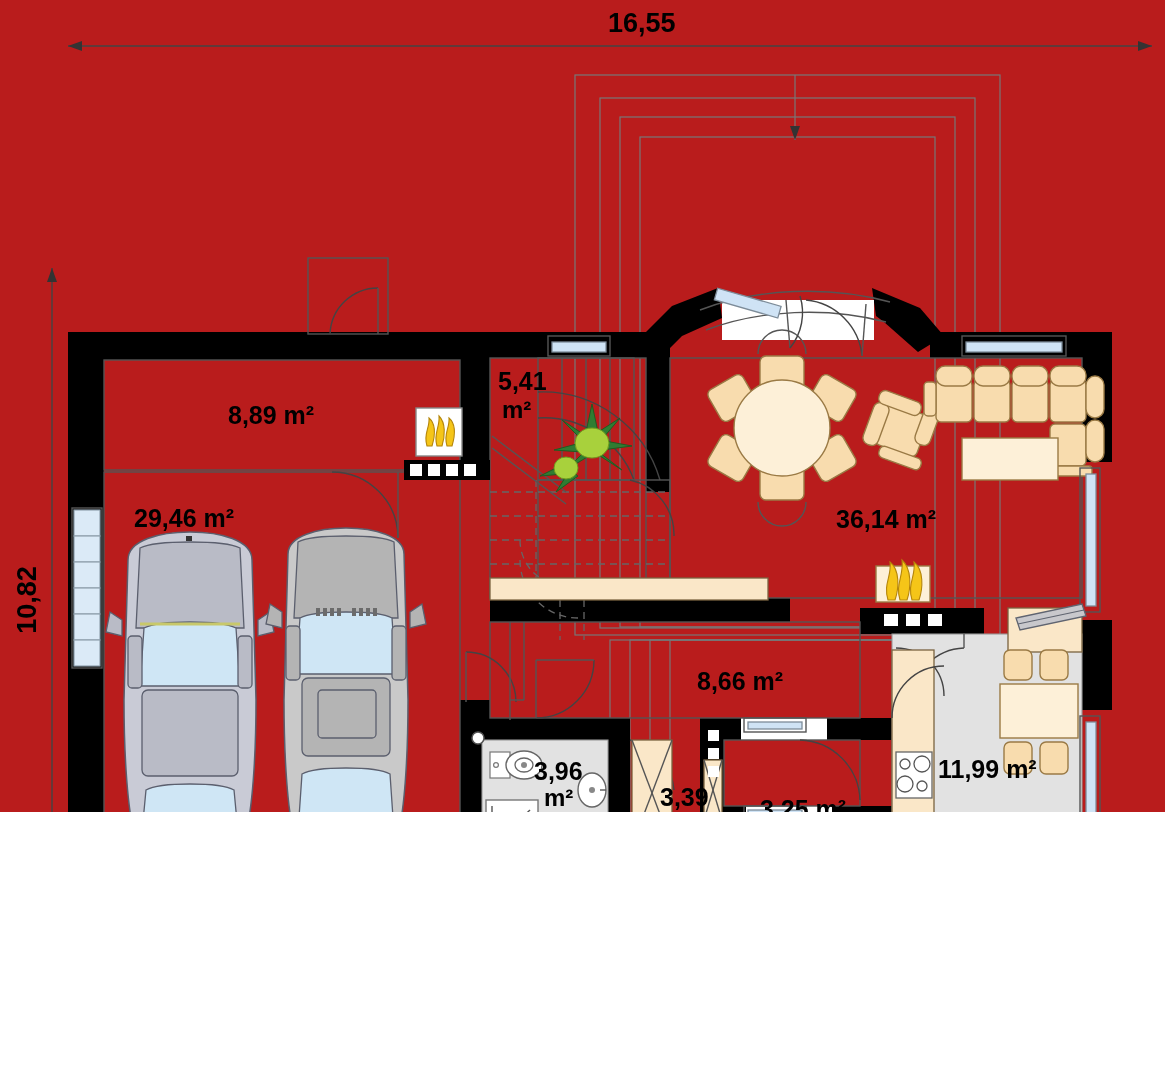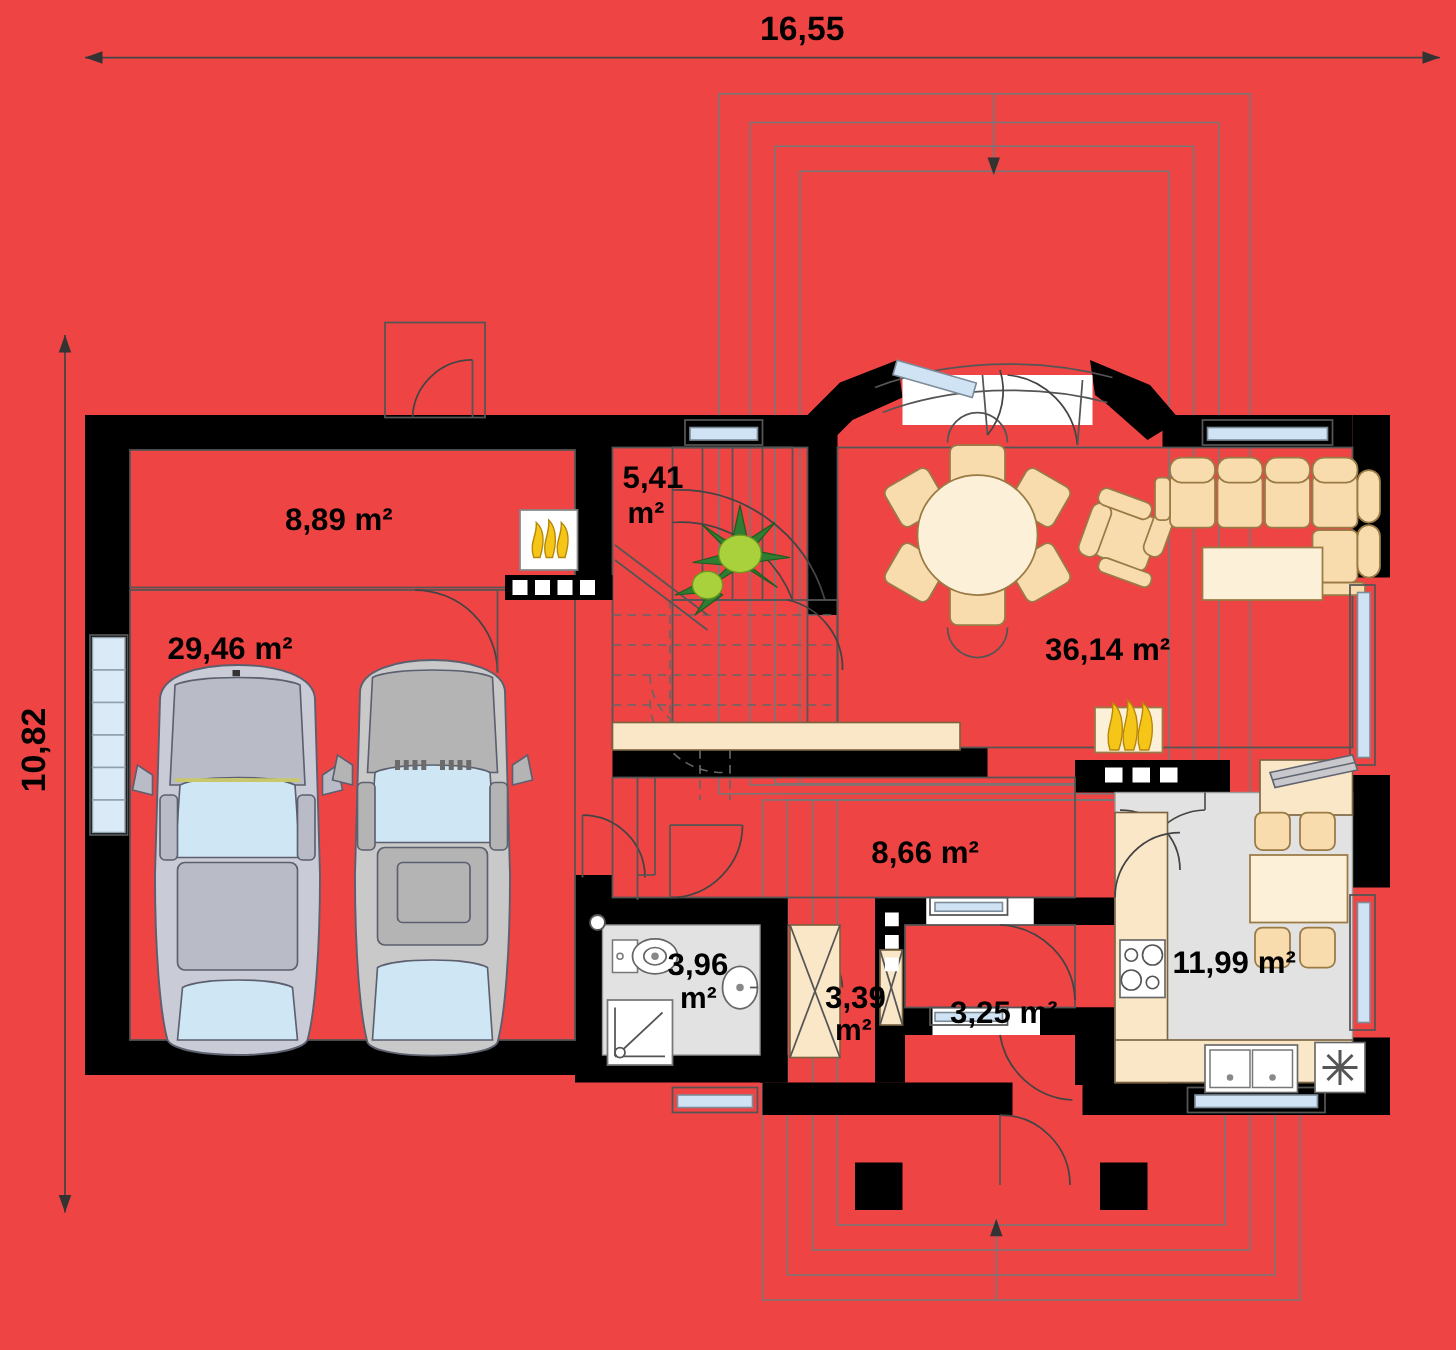--- a/index.html
+++ b/index.html
@@ -1,18 +1,18 @@
 <!DOCTYPE html>
 <html><head>
 <meta charset="utf-8">
 <title>Floor Plan</title>
 <style>
   html,body{margin:0;padding:0;background:#ffffff;}
   body{font-family:"Liberation Sans",sans-serif;}
-  #stage{position:relative;width:1165px;height:1080px;background:#ef4444;overflow:hidden;}
+  #stage{position:relative;width:1165px;height:812px;background:#b91c1c;overflow:hidden;}
   #stage svg{position:absolute;left:0;top:0;}
   .dimtext{font-family:"Liberation Sans",sans-serif;font-weight:bold;font-size:27px;fill:#000;}
   .areatext{font-family:"Liberation Sans",sans-serif;font-weight:bold;font-size:25px;fill:#000;}
   .areatext.small{font-size:24px;}
   .wall{fill:#000000;}
   .thinline{fill:none;stroke:#555;stroke-width:1.4;}
   .thinline2{fill:none;stroke:#777;stroke-width:1.2;}
   .arc{fill:none;stroke:#444;stroke-width:1.4;}
   .dash{fill:none;stroke:#666;stroke-width:1.3;stroke-dasharray:7 5;}
   .glass{fill:#cfe3f5;stroke:#7d8c99;stroke-width:1.3;}

